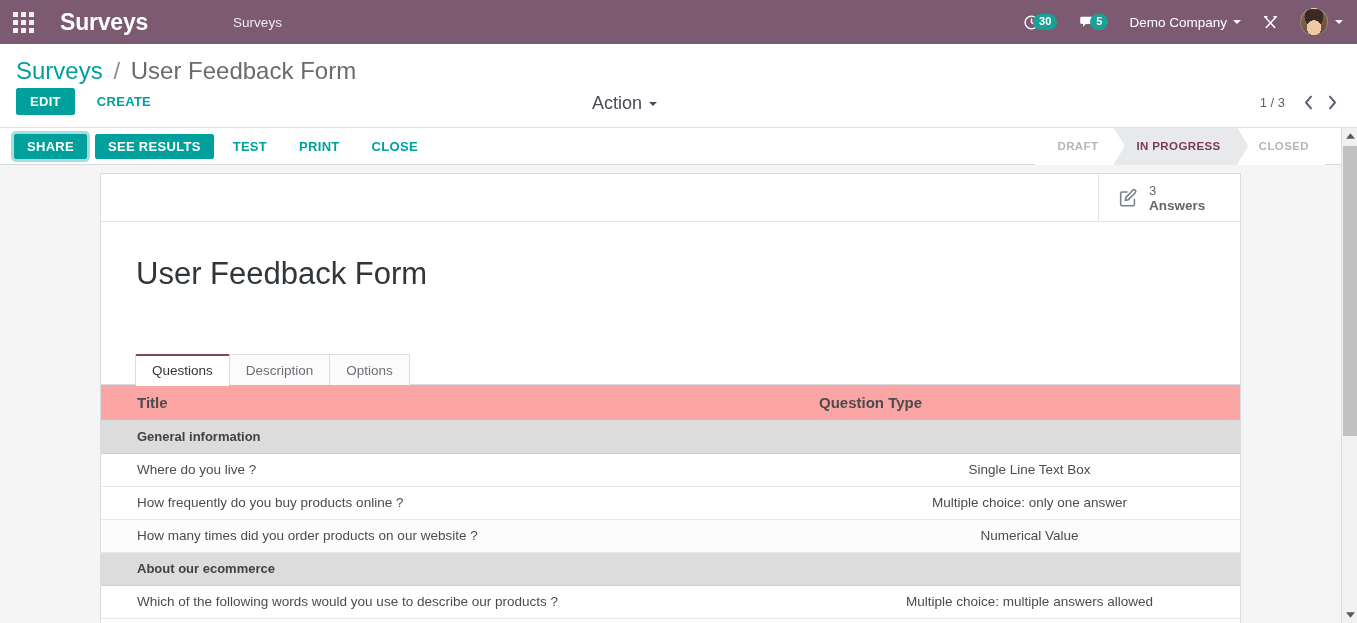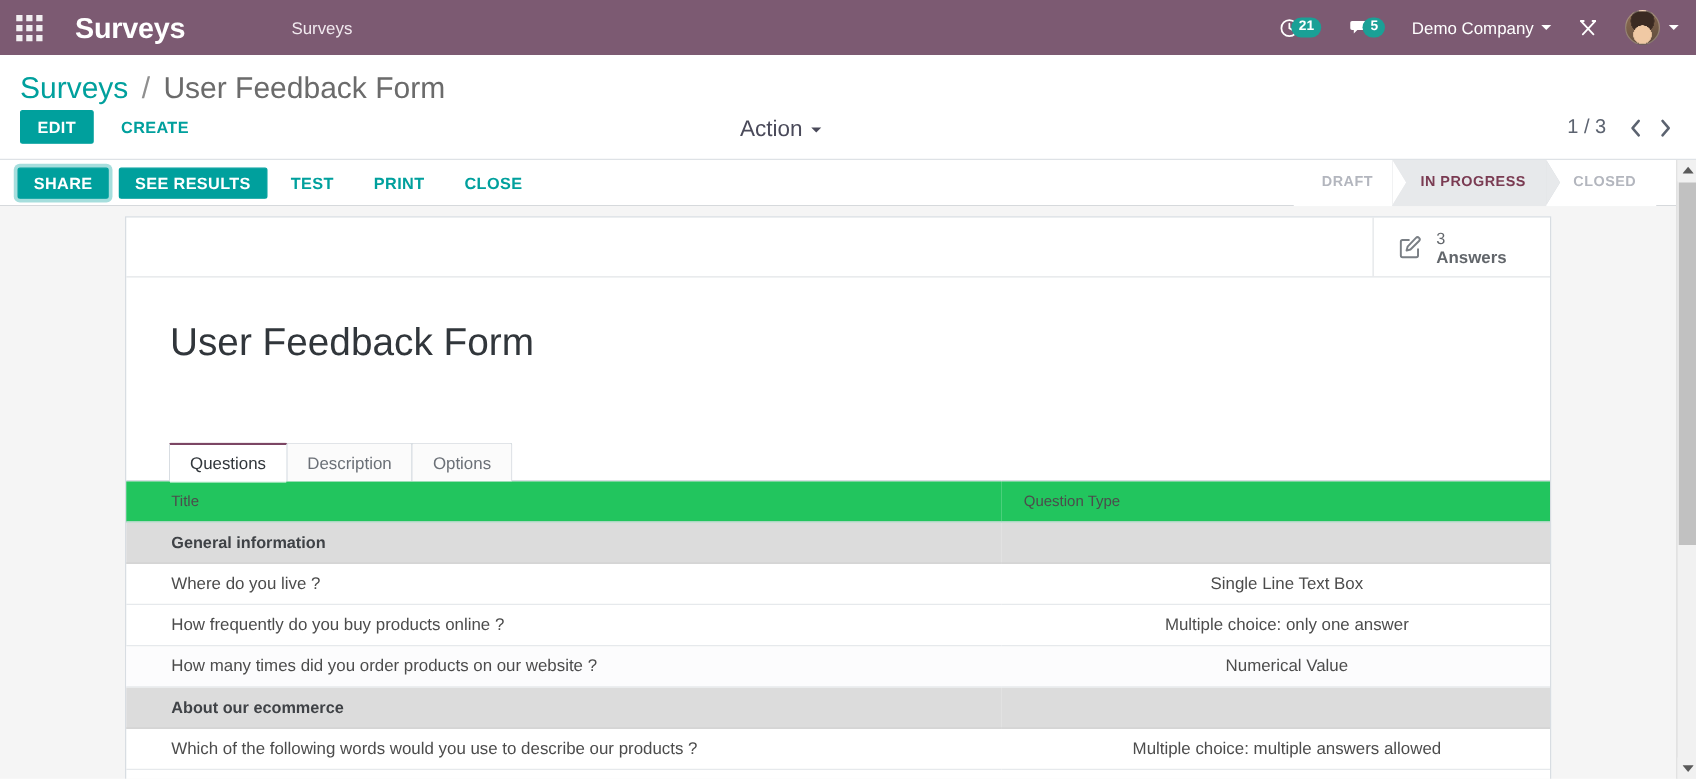--- a/index.html
+++ b/index.html
@@ -135,21 +135,21 @@
   }
   #action-menu {
     position: absolute; left: 592px; top: 49px;
     font-size: 18px; color: #4a4a5a;
     cursor: pointer;
     display: flex; align-items: center; gap: 7px;
   }
   #pager {
     position: absolute; right: 14px; top: 47px;
     display: flex; align-items: center; gap: 2px;
-    font-size: 16px; color: #5c6370;
+    font-size: 13px; color: #5c6370;
   }
   #pager-value { padding-right: 10px; }
   .pager-btn {
     width: 22px; height: 22px;
     display: flex; align-items: center; justify-content: center;
     cursor: pointer; color: #5c6370;
   }
 
   
   #statusbar-row {
@@ -282,27 +282,27 @@
   .tab.active::after {
     content: ""; position: absolute;
     left: 0; right: 0; bottom: -1px; height: 1px;
     background: #ffffff;
   }
 
   
   #q-table { width: 100%; border-collapse: collapse; margin-top: -1px; }
   #q-table th {
     text-align: left;
-    font-size: 12px;
-    font-weight: normal;
+    font-size: 15px;
+    font-weight: bold;
     color: #4c4c4c;
     padding: 9px 0 9px 36px;
     border-top: 1px solid #d8dde2;
     border-bottom: 1px solid #d8dde2;
-    background: #22c55e;
+    background: #fca5a5;
   }
   #q-table th.col-type { padding-left: 18px; }
   #q-table td {
     font-size: 13.5px;
     color: #4c4c4c;
     padding: 8px 0 9px 36px;
     border-bottom: 1px solid #e6e9ec;
   }
   #q-table td.col-type { padding-left: 18px; text-align: center; }
   #q-table tr.section td {
@@ -361,21 +361,21 @@
     <div class="nav-menu-item">Surveys</div>
   </div>
 
   <div id="navbar-right">
 
     <div class="sys-item">
       <svg width="17" height="17" viewBox="0 0 24 24" fill="none" stroke="#ffffff" stroke-width="2">
         <circle cx="12" cy="12" r="9"></circle>
         <path d="M12 7 L12 12 L15.5 14" stroke-linecap="round"></path>
       </svg>
-      <span class="badge-pill">21</span>
+      <span class="badge-pill">30</span>
     </div>
 
     <div class="sys-item">
       <svg width="18" height="17" viewBox="0 0 24 24" fill="#ffffff">
         <path d="M3 4h14a2 2 0 0 1 2 2v6a2 2 0 0 1-2 2H9l-4 4v-4H3a2 2 0 0 1-2-2V6a2 2 0 0 1 2-2z"></path>
       </svg>
       <span class="badge-pill">5</span>
     </div>
 
     <div id="company-menu">

